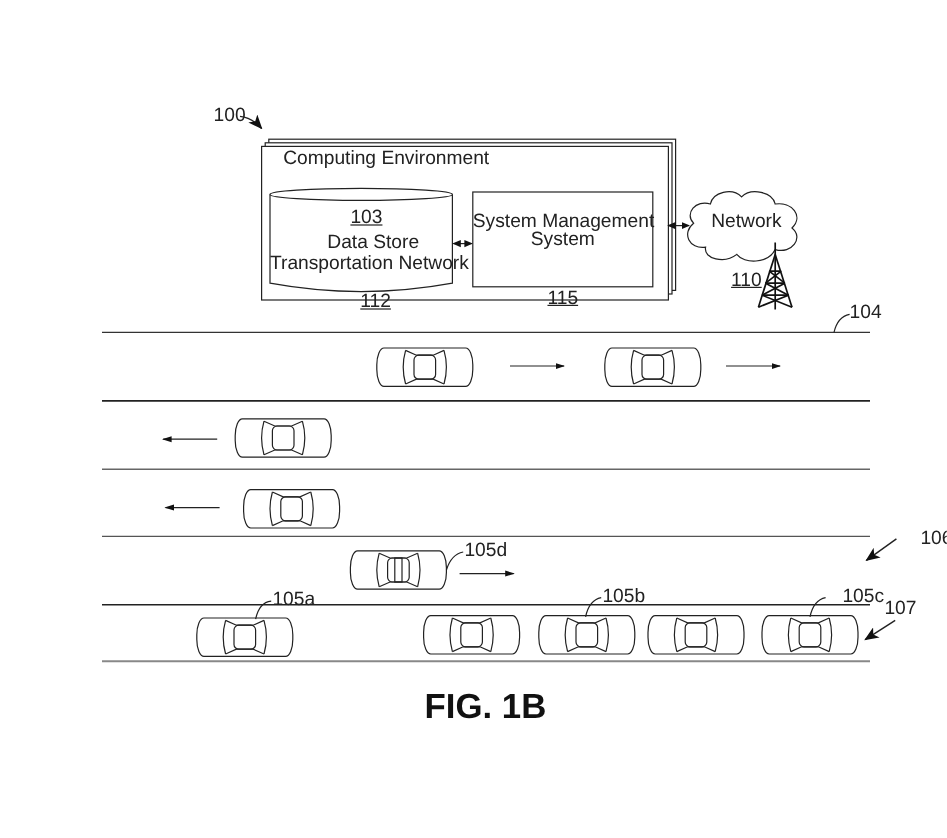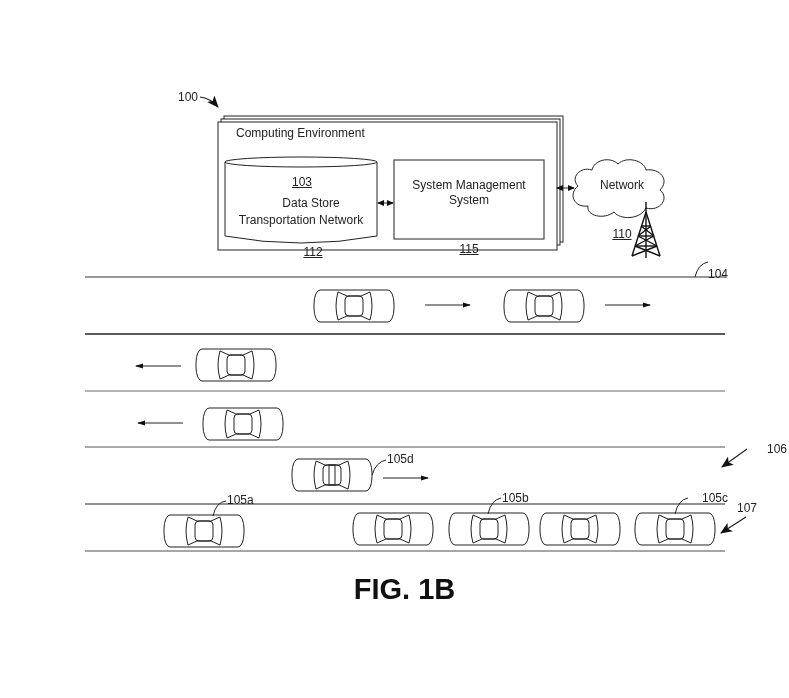--- a/index.html
+++ b/index.html
@@ -1,18 +1,18 @@
 <!DOCTYPE html>
 <html><head>
   <meta charset="utf-8">
   <style>
     html, body { margin: 0; padding: 0; background: #ffffff; }
     body { width: 789px; height: 698px; position: relative; overflow: hidden; font-family: "Liberation Sans", sans-serif; color: #222; }
     #fig { position: absolute; left: 0; top: 0; }
-    .lbl { position: absolute; font-size: 12px; line-height: 14px; white-space: nowrap; }
+    .lbl { position: absolute; font-size: 16px; line-height: 14px; white-space: nowrap; }
     .ctr { text-align: center; }
     .u { text-decoration: underline; margin-top: 34px; }
     .caption { position: absolute; left: 0; width: 809px; top: 573px; text-align: center; font-size: 29px; font-weight: bold; font-family: "Liberation Sans", sans-serif; color: #111; }
   </style>
 </head>
 <body>
 
 <svg id="fig" width="789" height="698" viewBox="0 0 789 698" xmlns="http://www.w3.org/2000/svg">
   <defs>
     <marker id="ah" markerWidth="8" markerHeight="8" refX="7" refY="4" orient="auto" markerUnits="userSpaceOnUse">
@@ -120,21 +120,21 @@
 <div class="lbl ctr" style="left:235px; width:152px; top:196px;">Data Store</div>
 <div class="lbl ctr u" style="left:225px; width:176px; top:211px;">112</div>
 
 <div class="lbl ctr" style="left:394px; width:150px; top:178px;">System Management</div>
 <div class="lbl ctr" style="left:394px; width:150px; top:193px;">System</div>
 <div class="lbl ctr u" style="left:394px; width:150px; top:208px;">115</div>
 
 <div class="lbl ctr" style="left:590px; width:64px; top:178px;">Network</div>
 <div class="lbl ctr u" style="left:590px; width:64px; top:193px;">110</div>
 
-<div class="lbl" style="left:708px; top:254px;margin-top:13px;">104</div>
+<div class="lbl" style="left:708px; top:254px;">104</div>
 <div class="lbl" style="left:735px; top:442px;margin-left:32px;">106</div>
 <div class="lbl" style="left:737px; top:501px;">107</div>
 
 <div class="lbl" style="left:387px; top:452px;">105d</div>
 <div class="lbl" style="left:227px; top:493px;">105a</div>
 <div class="lbl" style="left:502px; top:491px;">105b</div>
 <div class="lbl" style="left:702px; top:491px;">105c</div>
 
 <div class="caption">FIG. 1B</div>
 

